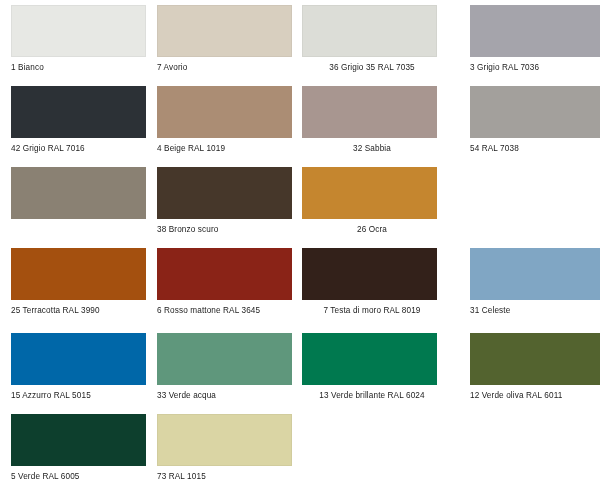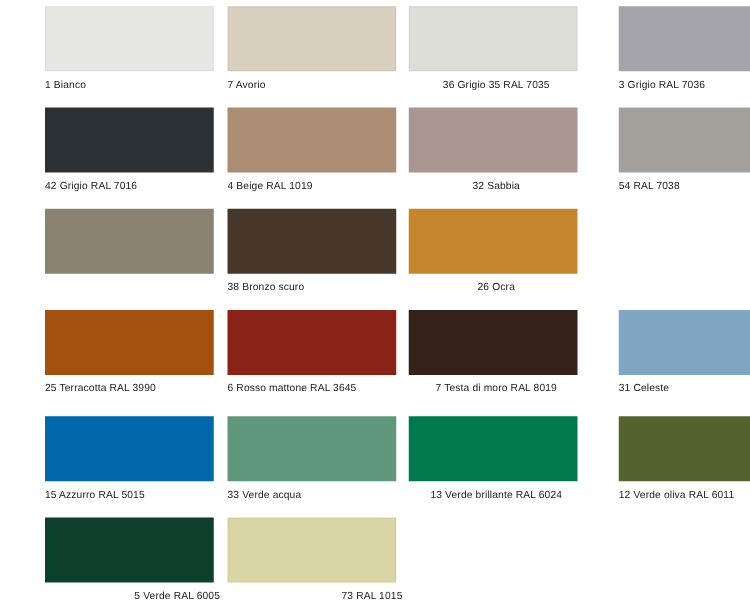--- a/index.html
+++ b/index.html
@@ -18,21 +18,20 @@
     width: 600px;
     height: 488px;
     background: #ffffff;
   }
   .swatch-grid {
     position: absolute;
     left: 0;
     top: 0;
     width: 492px;
     height: 488px;
-    margin-left: 25px;
   }
   .swatch-cell {
     position: absolute;
     width: 140px;
   }
   .swatch-chip {
     width: 135px;
     height: 52px;
     display: block;
     border: 0;
@@ -55,21 +54,21 @@
   .col-0 { left: 11px; }
   .col-1 { left: 157px; }
   .col-2 { left: 302px; text-align: center; }
   .col-3 { left: 470px; }
   
   .row-0 { top: 5px; }
   .row-1 { top: 86px; }
   .row-2 { top: 167px; }
   .row-3 { top: 248px; }
   .row-4 { top: 333px; }
-  .row-5 { top: 414px; text-align: right; }
+  .row-5 { top: 414px; }
 </style>
 </head>
 <body>
 
 <div id="palette-page">
   <div class="swatch-grid">
       <div class="swatch-cell col-0 row-0">
         <span class="swatch-chip light-edge" style="background-color: rgb(231, 232, 228);"></span>
         <span class="swatch-label">1 Bianco</span>
       </div>

